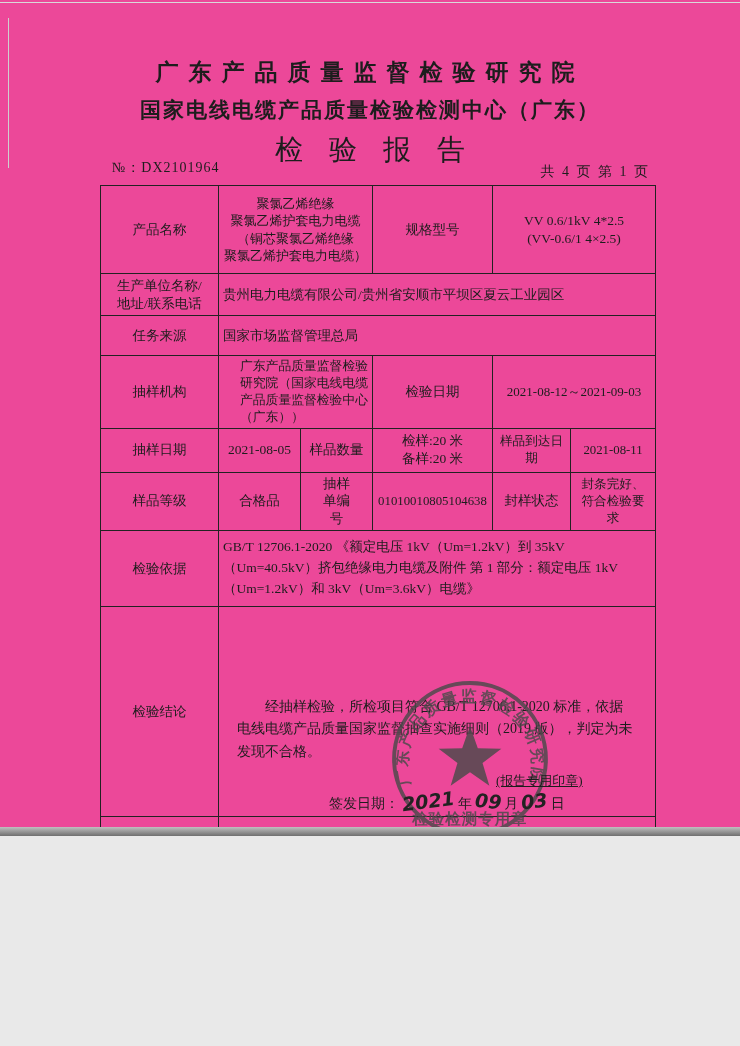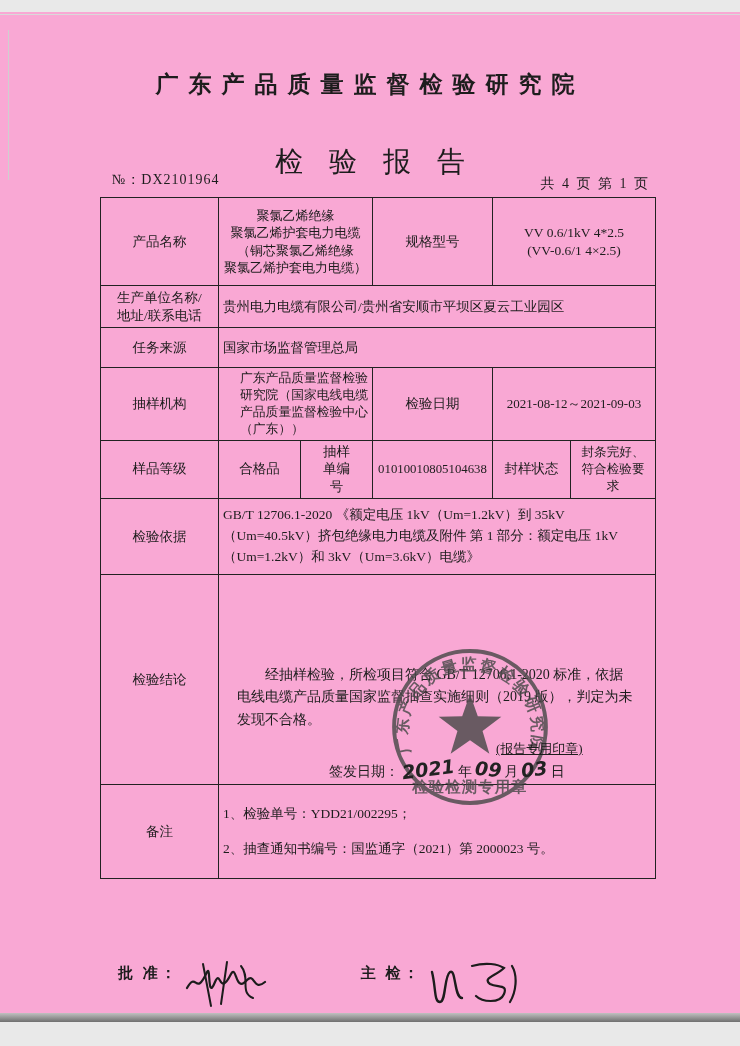--- a/index.html
+++ b/index.html
@@ -1,17 +1,17 @@
 <!DOCTYPE html>
 <html><head>
 <meta charset="utf-8">
 <style>
   html,body{margin:0;padding:0;}
   body{background:#e9e9e9;font-family:"Liberation Serif","DejaVu Serif",serif;}
-  #page{position:relative;width:740px;height:1010px;background:#f9a8d4;color:#1d1d1d;overflow:hidden;margin:12px auto;}
+  #page{position:relative;width:740px;height:836px;background:#ec4899;color:#1d1d1d;overflow:hidden;margin:0 auto;}
   
   .scan-top{position:absolute;top:2px;left:0;width:100%;height:1px;background:#d9d9d9;}
   .scan-left{position:absolute;top:18px;left:8px;width:1px;height:150px;background:#cfcfcf;}
   .scan-bottom{position:absolute;bottom:0;left:0;width:100%;height:9px;background:linear-gradient(#c0c0c0,#6f6f6f);}
   
   .t1{position:absolute;top:57px;left:0;width:100%;text-align:center;font-size:23px;font-weight:bold;letter-spacing:10px;}
   .t2{position:absolute;top:96px;left:0;width:100%;text-align:center;font-size:21px;font-weight:bold;letter-spacing:2px;}
   .t3{position:absolute;top:131px;left:0;width:100%;text-align:center;font-size:28px;font-weight:normal;letter-spacing:26px;text-indent:26px;}
   .report-no{position:absolute;top:159px;left:112px;font-size:14px;letter-spacing:1px;}
   .page-info{position:absolute;top:163px;right:90px;font-size:14px;letter-spacing:2px;text-align:center;}
@@ -37,20 +37,21 @@
   .sb1{margin-left:18px;} .sb2{margin-left:66px;} .sb3{margin-left:70px;}
 </style>
 </head>
 <body>
 
 <div id="page">
   <div class="scan-top"></div>
   <div class="scan-left"></div>
 
   <div class="t1">广东产品质量监督检验研究院</div>
+  <div class="t2">国家电线电缆产品质量检验检测中心（广东）</div>
   <div class="t3">检验报告</div>
   <div class="report-no">№：DX2101964</div>
   <div class="page-info">共 4 页 第 1 页</div>
 
   <table class="rep">
     <colgroup>
       <col style="width:118px">
         <col style="width:82px">
         <col style="width:72px">
       <col style="width:120px">
@@ -75,20 +76,29 @@
     </tr>
     <tr style="height:40px">
       <td class="c">任务来源</td>
       <td class="l" colspan="5">国家市场监督管理总局</td>
     </tr>
     <tr style="height:56px">
       <td class="c">抽样机构</td>
       <td class="l" colspan="2" style="font-size:12.8px;padding-left:21px">广东产品质量监督检验研究院（国家电线电缆产品质量监督检验中心（广东））</td>
       <td class="c">检验日期</td>
       <td class="c" colspan="2" style="font-size:13px">2021-08-12～2021-09-03</td>
+    </tr>
+    <tr style="height:44px">
+      <td class="c">抽样日期</td>
+      <td class="c">2021-08-05</td>
+      <td class="c">样品数量</td>
+      <td class="c">检样:20 米
+备样:20 米</td>
+      <td class="c" style="font-size:12.6px;padding:2px 1px">样品到达日期</td>
+      <td class="c" style="font-size:12.8px;padding:2px 1px">2021-08-11</td>
     </tr>
     <tr style="height:40px">
       <td class="c">样品等级</td>
       <td class="c">合格品</td>
       <td class="c" style="padding:2px 17px">抽样单编号</td>
       <td class="c" style="font-size:12.8px;padding:2px 1px">01010010805104638</td>
       <td class="c">封样状态</td>
       <td class="c" style="font-size:12.6px;padding:2px 10px">封条完好、
 符合检验要求</td>
     </tr>

